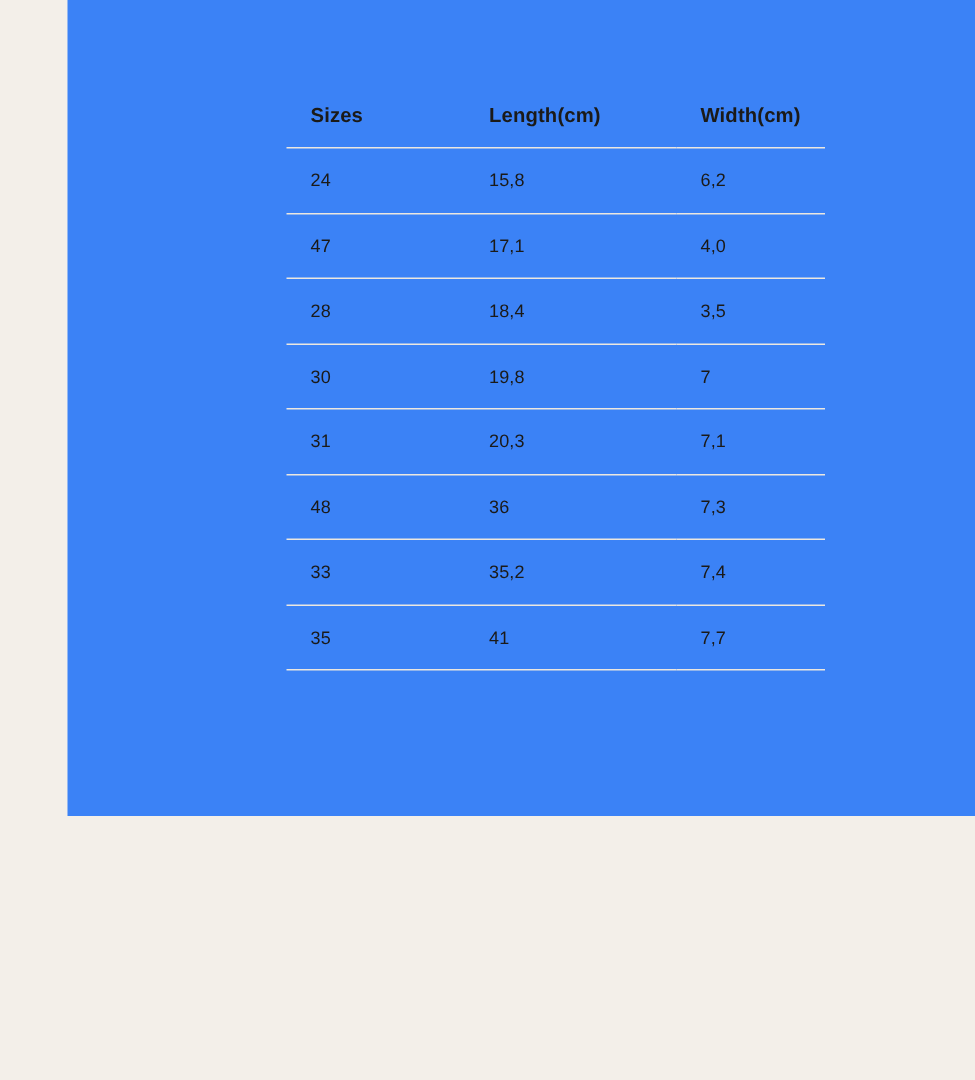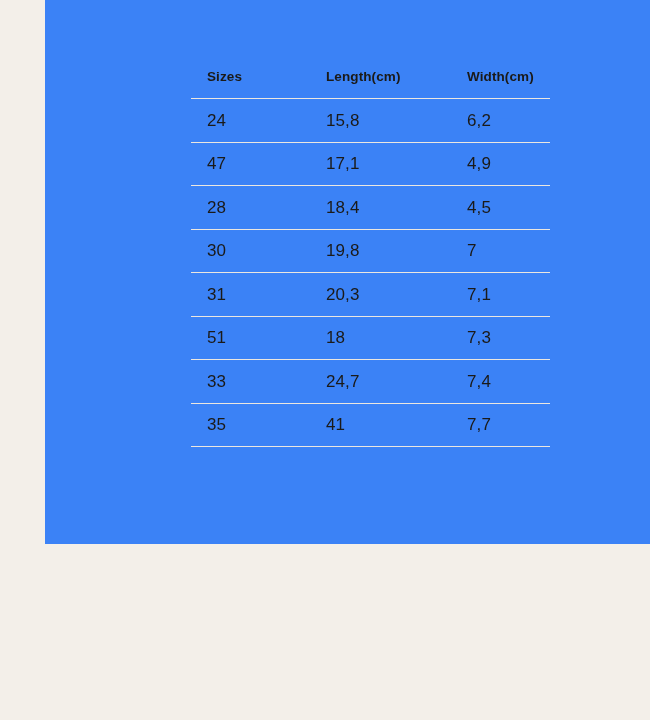--- a/index.html
+++ b/index.html
@@ -32,21 +32,21 @@
   .size-table col.c-size   { width: 119px; }
   .size-table col.c-length { width: 141px; }
   .size-table col.c-width  { width: 99px; }
 
   .size-table th,
   .size-table td {
     text-align: left;
     padding: 0;
     vertical-align: middle;
     color: #1b1a18;
-    font-size: 17px;
+    font-size: 12px;
     letter-spacing: 0.1px;
   }
   .size-table thead th {
     font-weight: bold;
     height: 42px;
     padding-left: 16px;
     font-size: 13.5px;
   }
   .size-table tbody td {
     font-weight: normal;
@@ -101,32 +101,32 @@
           </td>
       </tr>
       <tr>
         <td>
             <span class="cell-inner">47</span>
           </td>
         <td>
             <span class="cell-inner">17,1</span>
           </td>
         <td>
-            <span class="cell-inner">4,9</span>
+            <span class="cell-inner">4,0</span>
           </td>
       </tr>
       <tr>
         <td>
             <span class="cell-inner">28</span>
           </td>
         <td>
             <span class="cell-inner">18,4</span>
           </td>
         <td>
-            <span class="cell-inner">4,5</span>
+            <span class="cell-inner">3,5</span>
           </td>
       </tr>
       <tr>
         <td>
             <span class="cell-inner">30</span>
           </td>
         <td>
             <span class="cell-inner">19,8</span>
           </td>
         <td>
@@ -139,35 +139,35 @@
           </td>
         <td>
             <span class="cell-inner">20,3</span>
           </td>
         <td>
             <span class="cell-inner">7,1</span>
           </td>
       </tr>
       <tr>
         <td>
-            <span class="cell-inner">51</span>
+            <span class="cell-inner">48</span>
           </td>
         <td>
-            <span class="cell-inner">18</span>
+            <span class="cell-inner">36</span>
           </td>
         <td>
             <span class="cell-inner">7,3</span>
           </td>
       </tr>
       <tr>
         <td>
             <span class="cell-inner">33</span>
           </td>
         <td>
-            <span class="cell-inner">24,7</span>
+            <span class="cell-inner">35,2</span>
           </td>
         <td>
             <span class="cell-inner">7,4</span>
           </td>
       </tr>
       <tr>
         <td>
             <span class="cell-inner">35</span>
           </td>
         <td>

